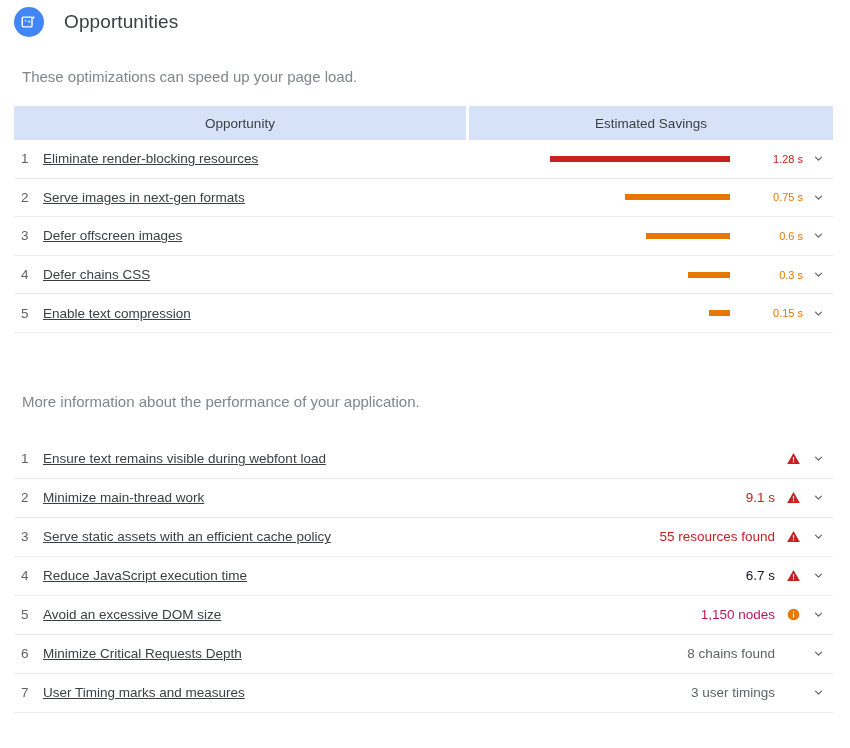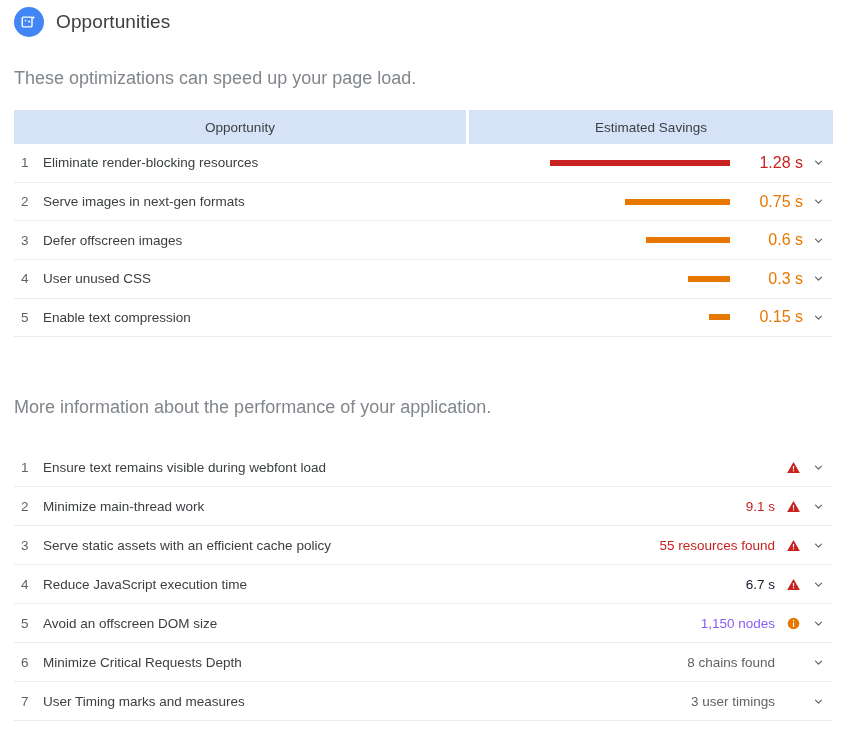--- a/index.html
+++ b/index.html
@@ -39,23 +39,23 @@
     flex: 0 0 auto;
   }
   .section-title {
     font-size: 19px;
     font-weight: 400;
     color: #3c4043;
     margin-left: 12px;
     letter-spacing: 0.1px;
   }
   .section-desc {
-    font-size: 18px;
+    font-size: 15px;
     color: #80868b;
-    padding-left: 14px;
+    padding-left: 22px;
     line-height: 1.4;
   }
 
   
   .audit-table {
     margin: 0 16px 0 14px;
     width: 819px;
   }
   .table-head {
     display: flex;
@@ -89,20 +89,21 @@
     font-size: 13.5px;
     color: #5f6368;
   }
   .row-title {
     flex: 1 1 auto;
     font-size: 13.5px;
     color: #3c4043;
     padding-left: 5px;
     white-space: nowrap;
     overflow: hidden;
+    text-decoration: underline;
   }
   .row-right {
     display: flex;
     align-items: center;
     justify-content: flex-end;
     flex: 0 0 auto;
   }
 
   
   .bar-wrap {
@@ -113,21 +114,21 @@
     margin-right: 11px;
   }
   .bar {
     position: absolute;
     right: 0;
     top: 0;
     height: 6px;
     border-radius: 0;
   }
   .value-text {
-    font-size: 16px;
+    font-size: 11px;
     width: 62px;
     text-align: right;
     flex: 0 0 62px;
     white-space: nowrap;
   }
 
   
   .diag-value {
     font-size: 13.5px;
     text-align: right;
@@ -151,21 +152,21 @@
   .chevron {
     display: block;
   }
   .spacer-26 { height: 26px; }
 </style>
 </head>
 <body>
 
 <div class="page">
 
-  <div class="section-header" style="margin-top:4px;">
+  <div class="section-header" style="margin-top:4px;gap:8px;">
     <span class="section-icon">
       <svg width="18" height="18" viewBox="0 0 24 24" aria-hidden="true">
         <rect x="3" y="5.5" width="13" height="13" rx="1.4" fill="none" stroke="#ffffff" stroke-width="1.9"></rect>
         <path d="M17.6 3.2l.75 2.0 2.0.75-2.0.75-.75 2.0-.75-2.0-2.0-.75 2.0-.75z" fill="#ffffff"></path>
         <circle cx="7.4" cy="10.2" r="1.05" fill="#ffffff"></circle>
         <path d="M12.2 9.6l2.1 2.8h-4.2z" fill="#ffffff"></path>
       </svg>
     </span>
     <span class="section-title">Opportunities</span>
   </div>
@@ -222,21 +223,21 @@
             <div class="value-text" style="color: rgb(230, 119, 0);">0.6 s</div>
             <div class="chevron-slot">
               <svg class="chevron" width="13" height="13" viewBox="0 0 24 24" aria-hidden="true">
                 <path d="M6.5 9.5L12 15l5.5-5.5" fill="none" stroke="#5f6368" stroke-width="2.2" stroke-linecap="round" stroke-linejoin="round"></path>
               </svg>
             </div>
           </div>
         </div>
         <div class="row">
           <div class="row-index">4</div>
-          <div class="row-title">User unused CSS</div>
+          <div class="row-title">Defer chains CSS</div>
           <div class="row-right">
             <div class="bar-wrap">
               <div class="bar" style="width: 42.1875px; background: rgb(230, 119, 0);"></div>
             </div>
             <div class="value-text" style="color: rgb(230, 119, 0);">0.3 s</div>
             <div class="chevron-slot">
               <svg class="chevron" width="13" height="13" viewBox="0 0 24 24" aria-hidden="true">
                 <path d="M6.5 9.5L12 15l5.5-5.5" fill="none" stroke="#5f6368" stroke-width="2.2" stroke-linecap="round" stroke-linejoin="round"></path>
               </svg>
             </div>
@@ -342,23 +343,23 @@
             </div>
             <div class="chevron-slot">
               <svg class="chevron" width="13" height="13" viewBox="0 0 24 24" aria-hidden="true">
                 <path d="M6.5 9.5L12 15l5.5-5.5" fill="none" stroke="#5f6368" stroke-width="2.2" stroke-linecap="round" stroke-linejoin="round"></path>
               </svg>
             </div>
           </div>
         </div>
         <div class="row" style="height: 39px;">
           <div class="row-index">5</div>
-          <div class="row-title">Avoid an offscreen DOM size</div>
-          <div class="row-right">
-            <div class="diag-value" style="color: #8b5cf6;">1,150 nodes</div>
+          <div class="row-title">Avoid an excessive DOM size</div>
+          <div class="row-right">
+            <div class="diag-value" style="color: #be185d;">1,150 nodes</div>
             <div class="status-slot">
               <svg width="15" height="15" viewBox="0 0 24 24" aria-hidden="true">
                 <circle cx="12" cy="12" r="9.3" fill="#e67700"></circle>
                 <rect x="11.05" y="10.4" width="1.9" height="7.0" fill="#ffffff"></rect>
                 <rect x="11.05" y="6.4" width="1.9" height="2.2" fill="#ffffff"></rect>
               </svg>
             </div>
             <div class="chevron-slot">
               <svg class="chevron" width="13" height="13" viewBox="0 0 24 24" aria-hidden="true">
                 <path d="M6.5 9.5L12 15l5.5-5.5" fill="none" stroke="#5f6368" stroke-width="2.2" stroke-linecap="round" stroke-linejoin="round"></path>

